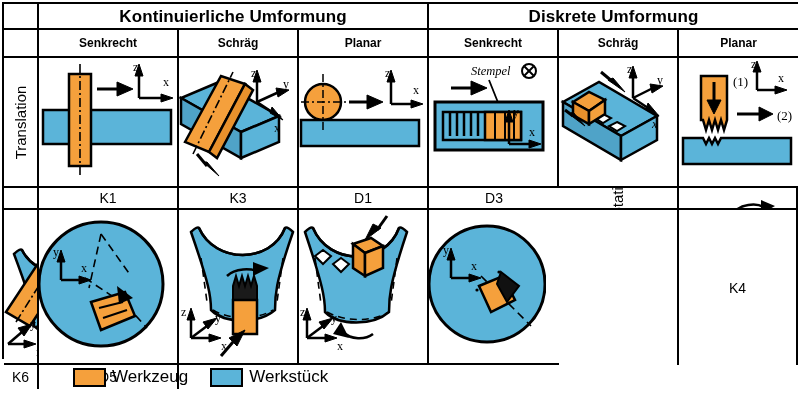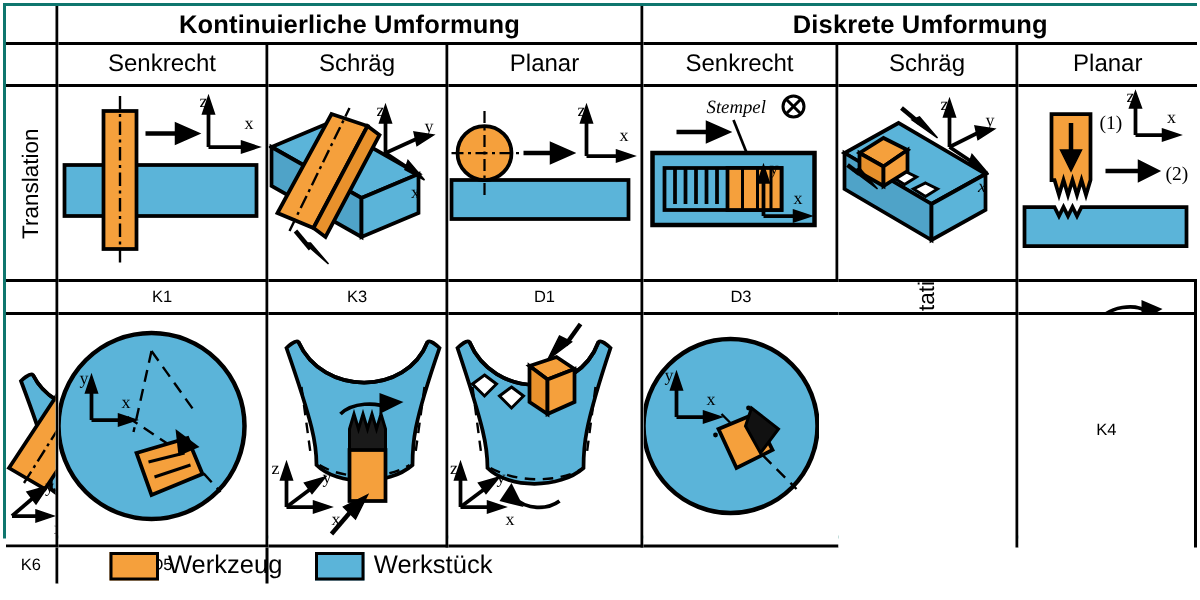--- a/index.html
+++ b/index.html
@@ -14,21 +14,21 @@
     width:800px;height:400px;
     box-sizing:border-box;
   }
 
   
   .grid{
     position:absolute;
     left:2px;top:2px;
     width:796px;height:357px;
     box-sizing:border-box;
-    border:2px solid #0f766e;
+    border:2px solid #000000;
     display:grid;
     grid-template-columns:35px 140px 120px 130px 130px 120px 119px;
     grid-template-rows:26px 28px 130px 22px 155px 24px;
   }
   .cell{
     box-sizing:border-box;
     border-right:2px solid #000;
     border-bottom:2px solid #000;
     position:relative;
     overflow:hidden;
@@ -36,22 +36,22 @@
   }
   .cell.nr{border-right:none;}
   .cell.nb{border-bottom:none;}
 
   .ctext{
     display:flex;align-items:center;justify-content:center;
     text-align:center;
     line-height:1;
   }
   .grouphead{font-size:17px;font-weight:bold;letter-spacing:.1px;}
-  .colhead{font-size:16px;font-weight:normal;}
-  .codetxt{font-size:11px;}
+  .colhead{font-size:12px;font-weight:bold;}
+  .codetxt{font-size:14px;}
 
   .vlabel{
     display:flex;align-items:center;justify-content:center;
   }
   .vlabel span{
     transform:rotate(-90deg);
     white-space:nowrap;
     font-size:15px;
   }
 

